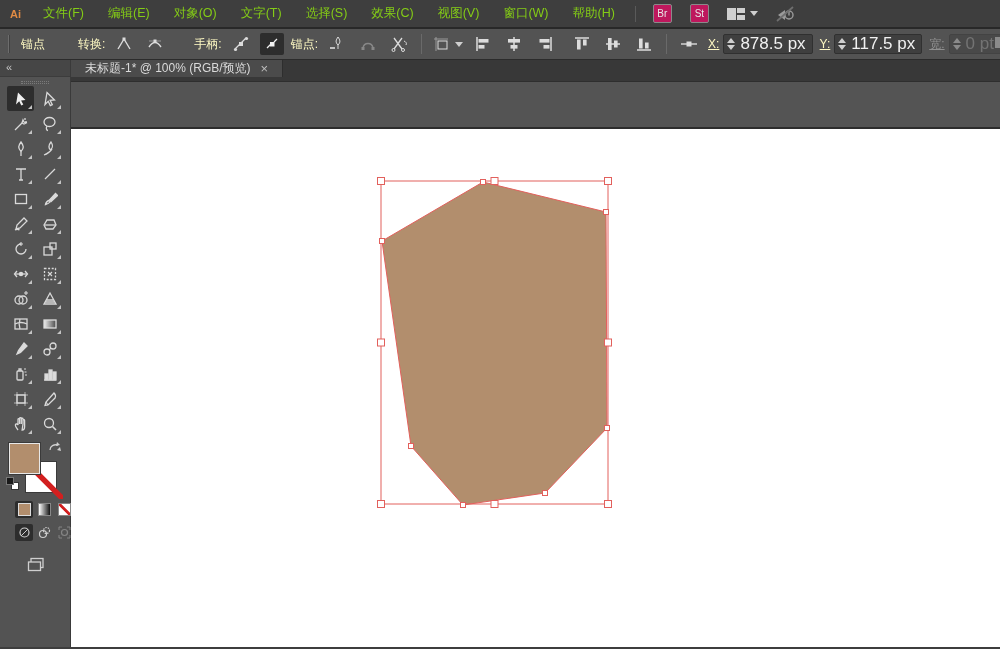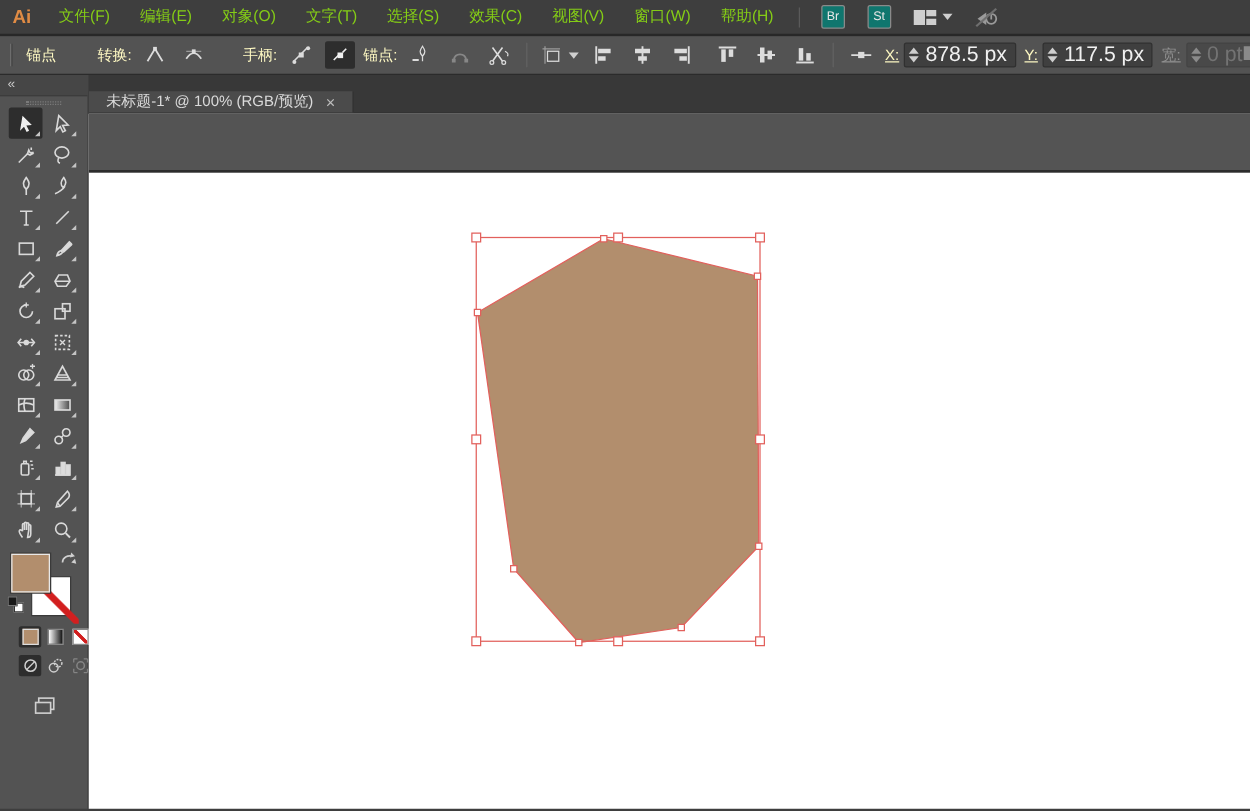--- a/index.html
+++ b/index.html
@@ -7,24 +7,24 @@
     --sel:#e2605c;
     --icon:#d9d9d9;
   }
   *{box-sizing:border-box;margin:0;padding:0;}
   html,body{width:1000px;height:649px;overflow:hidden;}
   body{font-family:"Liberation Sans","DejaVu Sans",sans-serif;font-size:12px;color:#dcdcdc;background:#3e3e3e;}
   svg{display:block;}
 
   
   .menubar{height:29px;background:#3e3e3e;display:flex;align-items:center;border-bottom:2px solid #282828;padding-left:6px;}
-  .ai-logo{color:#e08b44;font-weight:bold;font-size:15px;padding:0 10px 0 4px;letter-spacing:0;}
+  .ai-logo{color:#e08b44;font-weight:bold;font-size:11px;padding:0 10px 0 4px;letter-spacing:0;}
   .menu-item{padding:0 12px;line-height:27px;color:#84cc16;font-size:12.5px;cursor:default;}
   .mb-divider{width:1px;height:16px;background:#5a5a5a;margin:0 8px;}
-  .badge{width:19px;height:19px;border:1px solid #8a8a8a;background:#0f766e;border-radius:2px;
+  .badge{width:19px;height:19px;border:1px solid #8a8a8a;background:#be185d;border-radius:2px;
          display:flex;align-items:center;justify-content:center;font-size:10px;color:#e6e6e6;margin:0 9px;}
   .mb-icon{margin:0 8px;display:flex;align-items:center;}
   .chev-down{width:0;height:0;border-left:4px solid transparent;border-right:4px solid transparent;border-top:5px solid #cfcfcf;margin-left:4px;}
 
   
   .controlbar{height:31px;background:#535353;display:flex;align-items:center;border-bottom:1px solid #2b2b2b;padding:0 8px;gap:7px;position:relative;}
   .cb-grip{width:2px;height:18px;border-left:1px solid #6d6d6d;border-right:1px solid #414141;margin-right:4px;}
   .cb-label{color:#fef9c3;white-space:nowrap;}
   .cb-label.dim{color:#909090;}
   .cb-label.u{text-decoration:underline;}
@@ -73,21 +73,21 @@
   .mode-row{position:absolute;left:0;top:83px;display:flex;gap:2px;padding-left:15px;}
   .mode-btn{width:18px;height:17px;display:flex;align-items:center;justify-content:center;border-radius:2px;}
   .mode-btn.sel{background:#2d2d2d;}
   .mode-btn.off{opacity:.4;}
   .mode-btn svg{stroke:#cfcfcf;fill:none;stroke-width:1.2;}
   .screen-mode{position:absolute;left:24px;top:112px;width:24px;height:22px;display:flex;align-items:center;justify-content:center;}
   .screen-mode svg{stroke:#cfcfcf;fill:none;stroke-width:1.3;}
 
   
   .content{flex:1;display:flex;flex-direction:column;min-width:0;}
-  .tabbar{height:31px;background:#383838;display:flex;align-items:flex-end;border-bottom:1px solid #2e2e2e;}
+  .tabbar{height:22px;background:#383838;display:flex;align-items:flex-start;border-bottom:1px solid #2e2e2e;}
   .tab{background:#4b4b4b;display:flex;align-items:center;gap:10px;padding:0 14px;border-right:1px solid #2e2e2e;color:#dadada;font-size:12px;}
   .tab-close{color:#bdbdbd;font-size:13px;line-height:1;cursor:default;}
   .canvas{position:relative;flex:1;background:#fff;overflow:hidden;}
   .pasteboard{position:absolute;left:0;top:0;right:0;height:47px;background:#545454;border-bottom:2px solid #2d2d2d;}
   .overlay{position:absolute;left:0;top:0;width:929px;height:557px;}
 </style>
 </head>
 <body>
 
 <div class="menubar">

